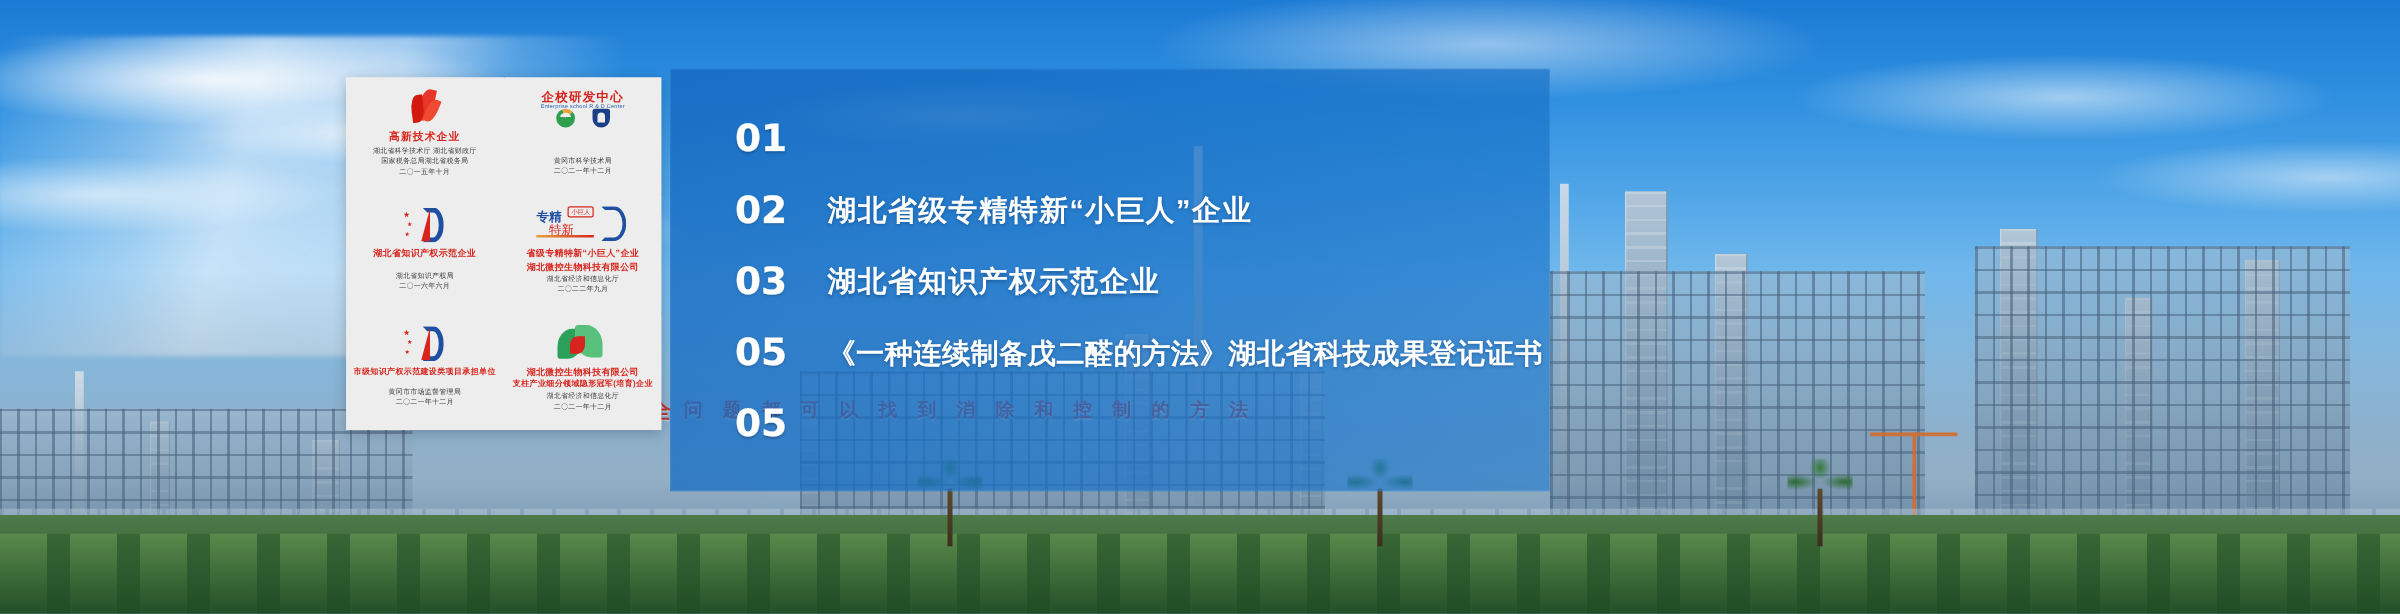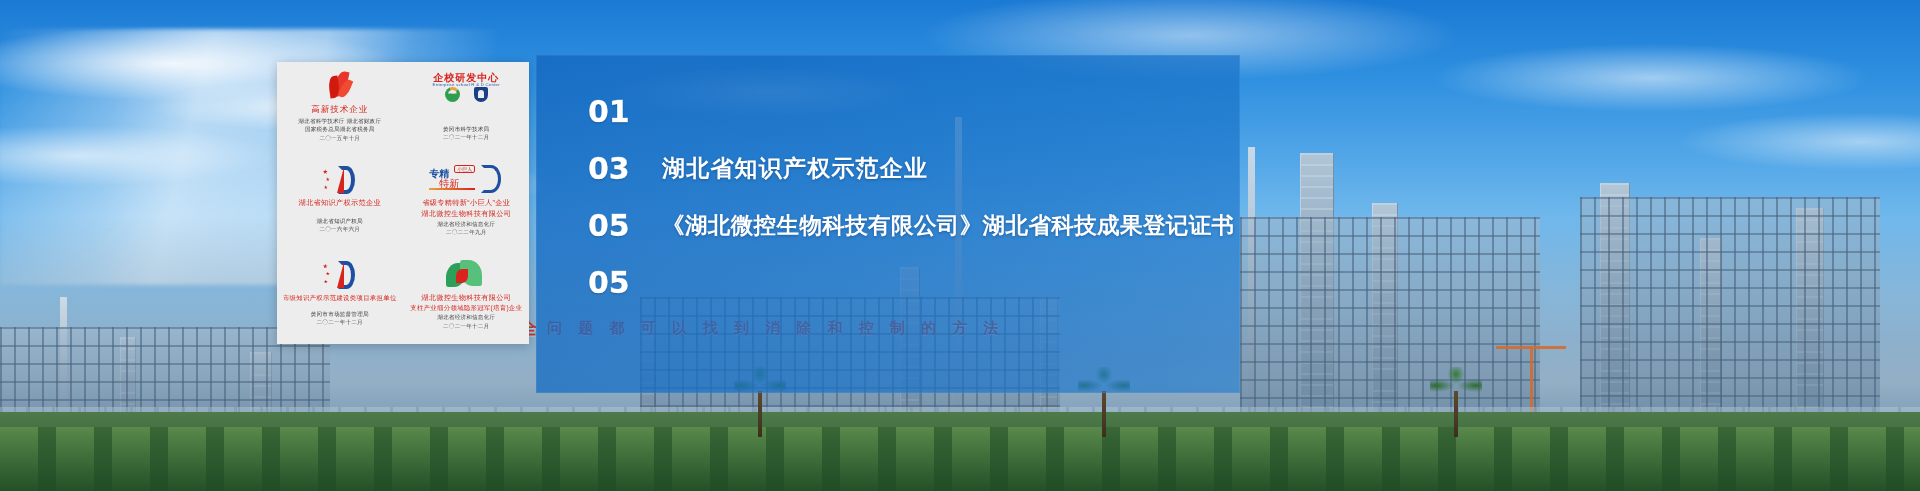--- a/index.html
+++ b/index.html
@@ -166,21 +166,21 @@
     align-items: center; justify-content: flex-start;
     padding: 7px 5px 5px;
     overflow: hidden;
   }
   .cert + .cert { }
   .cert-emblem {
     height: 34px; display: flex; align-items: center; justify-content: center;
     margin-bottom: 2px;
   }
   .cert-title {
-    font-size: 8.6px; font-weight: 400; color: #d8241c;
+    font-size: 8.6px; font-weight: 700; color: #d8241c;
     letter-spacing: .9px; text-align: right; line-height: 1.15;
     white-space: nowrap;
   }
   .cert-title.small { font-size: 7.2px; letter-spacing: .3px; }
   .cert-sub {
     margin-top: 2px;
     font-size: 5.6px; color: #3b3b3b; text-align: center; line-height: 1.5;
     letter-spacing: .2px;
   }
   .cert-sub .line { display: block; white-space: nowrap; }
@@ -479,29 +479,33 @@
 
   </div>
 
   <div class="panel">
     <div class="panel-list">
 
       <div class="row">
         <span class="row-num">01</span>
       </div>
 
+      <div class="row">
+        <span class="row-num">02</span>
+        <span class="row-text">湖北省级专精特新“小巨人”企业</span>
+      </div>
 
       <div class="row">
         <span class="row-num">03</span>
         <span class="row-text">湖北省知识产权示范企业</span>
       </div>
 
       <div class="row">
         <span class="row-num">05</span>
-        <span class="row-text long">《湖北微控生物科技有限公司》湖北省科技成果登记证书</span>
+        <span class="row-text long">《一种连续制备戊二醛的方法》湖北省科技成果登记证书</span>
       </div>
 
       <div class="row">
         <span class="row-num">05</span>
       </div>
 
     </div>
   </div>
 
 </div>

